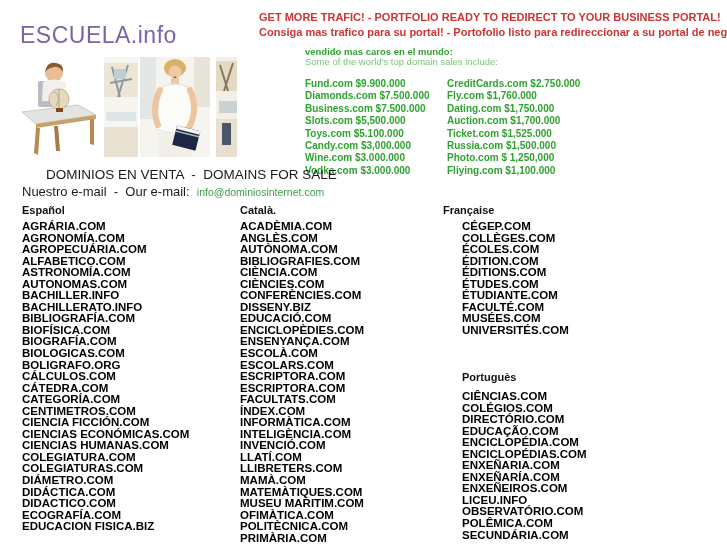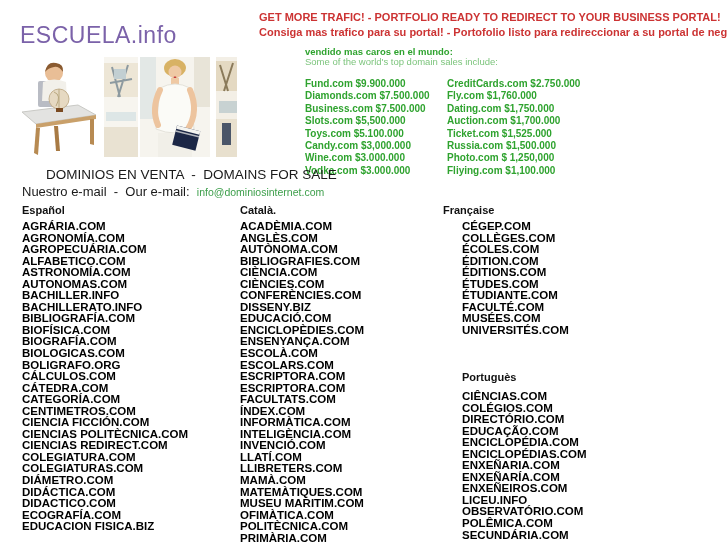--- a/index.html
+++ b/index.html
@@ -163,22 +163,22 @@
       <div class="domain-item">BIBLIOGRAFÍA.COM</div>
       <div class="domain-item">BIOFÍSICA.COM</div>
       <div class="domain-item">BIOGRAFÍA.COM</div>
       <div class="domain-item">BIOLOGICAS.COM</div>
       <div class="domain-item">BOLIGRAFO.ORG</div>
       <div class="domain-item">CÁLCULOS.COM</div>
       <div class="domain-item">CÁTEDRA.COM</div>
       <div class="domain-item">CATEGORÍA.COM</div>
       <div class="domain-item">CENTIMETROS.COM</div>
       <div class="domain-item">CIENCIA FICCIÓN.COM</div>
-      <div class="domain-item">CIENCIAS POLITÈCNICA.COM</div>
-      <div class="domain-item">CIENCIAS REDIRECT.COM</div>
+      <div class="domain-item">CIENCIAS ECONÓMICAS.COM</div>
+      <div class="domain-item">CIENCIAS HUMANAS.COM</div>
       <div class="domain-item">COLEGIATURA.COM</div>
       <div class="domain-item">COLEGIATURAS.COM</div>
       <div class="domain-item">DIÁMETRO.COM</div>
       <div class="domain-item">DIDÁCTICA.COM</div>
       <div class="domain-item">DIDACTICO.COM</div>
       <div class="domain-item">ECOGRAFÍA.COM</div>
       <div class="domain-item">EDUCACION FISICA.BIZ</div>
     </div>
   <div class="lang-list ca">
       <div class="domain-item">ACADÈMIA.COM</div>

